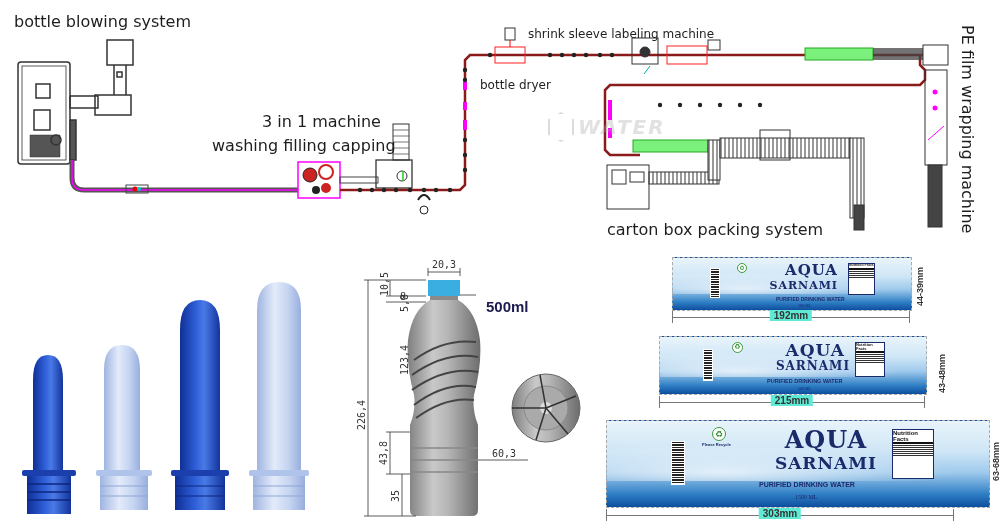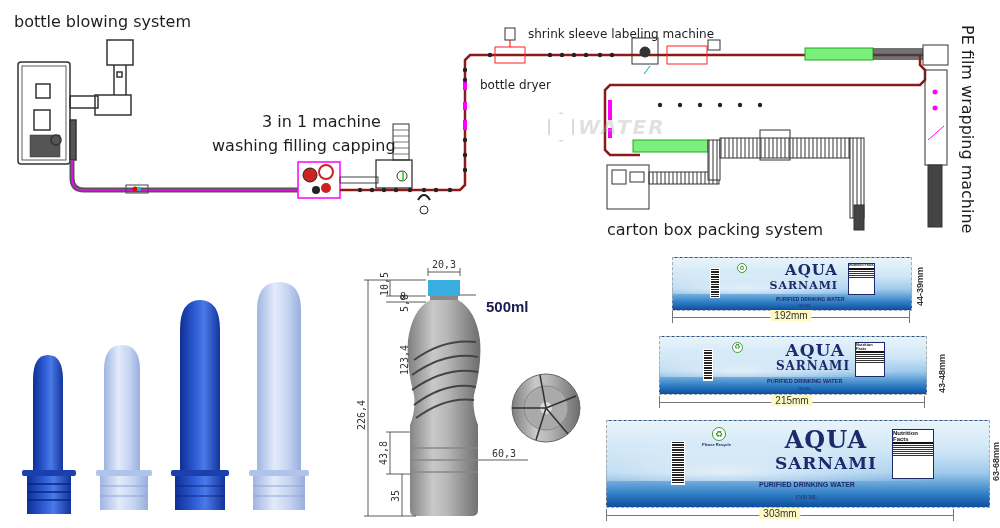--- a/index.html
+++ b/index.html
@@ -15,21 +15,21 @@
   .sub{position:absolute;font-family:"Liberation Sans",sans-serif;font-weight:bold;color:#1b2a6b;white-space:nowrap;}
   .vol{position:absolute;font-family:"Liberation Serif",serif;color:#1b2a6b;white-space:nowrap;}
   .nf{position:absolute;background:#fff;border:1px solid #1b2a6b;font-family:"Liberation Sans",sans-serif;color:#111;overflow:hidden;}
   .nf .t{font-weight:bold;border-bottom:2px solid #111;line-height:1;}
   .nf .ln{height:1px;background:#333;margin:1px 0;}
   .barcode{position:absolute;background:repeating-linear-gradient(180deg,#222 0 1px,#fff 1px 2px,#222 2px 4px,#fff 4px 5px);border:1px solid #fff;}
   .recyc{position:absolute;border-radius:50%;background:#fff;border:1px solid #3a9a3a;color:#2a8a2a;text-align:center;font-weight:bold;}
   .dimrow{position:absolute;height:12px;}
   .dimrow .line{position:absolute;top:6px;left:0;right:0;height:1px;background:#777;}
   .dimrow .tick{position:absolute;top:0;width:1px;height:12px;background:#777;}
-  .dimrow .txt{position:absolute;top:-1px;left:50%;transform:translateX(-50%);background:#fef9c3;padding:0 4px;font-family:"Liberation Sans",sans-serif;font-weight:normal;font-size:10px;color:#333;}
+  .dimrow .txt{position:absolute;top:-1px;left:50%;transform:translateX(-50%);background:#5eead4;padding:0 4px;font-family:"Liberation Sans",sans-serif;font-weight:bold;font-size:10px;color:#333;}
   .hdim{position:absolute;font-family:"Liberation Sans",sans-serif;font-weight:bold;font-size:9px;color:#333;writing-mode:vertical-rl;transform:rotate(180deg);}
 </style>
 </head>
 <body>
 
 <div class="abs" style="left:0;top:0;width:900px;height:245px;">
 
   <svg width="1000" height="245" viewBox="0 0 1000 245" style="left:0;top:0;">
 
     <g stroke="#333" fill="none" stroke-width="1.5">

